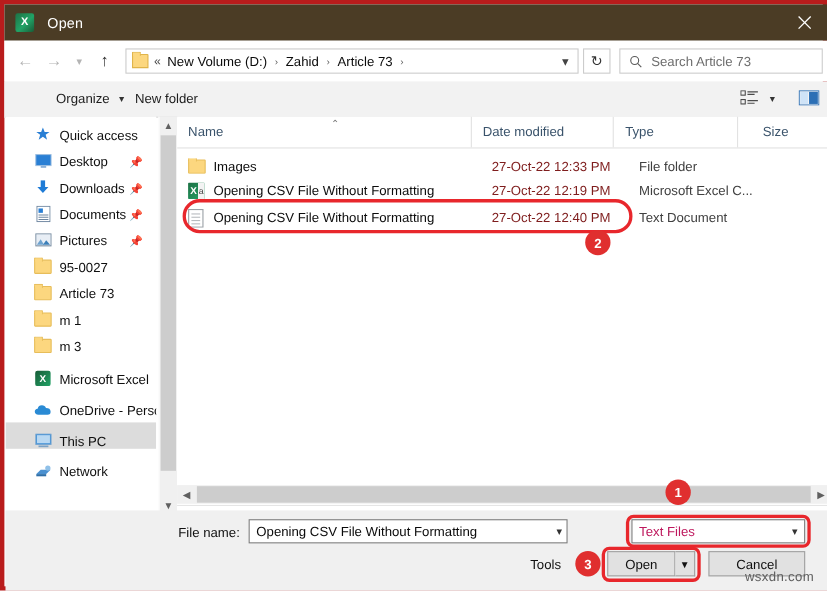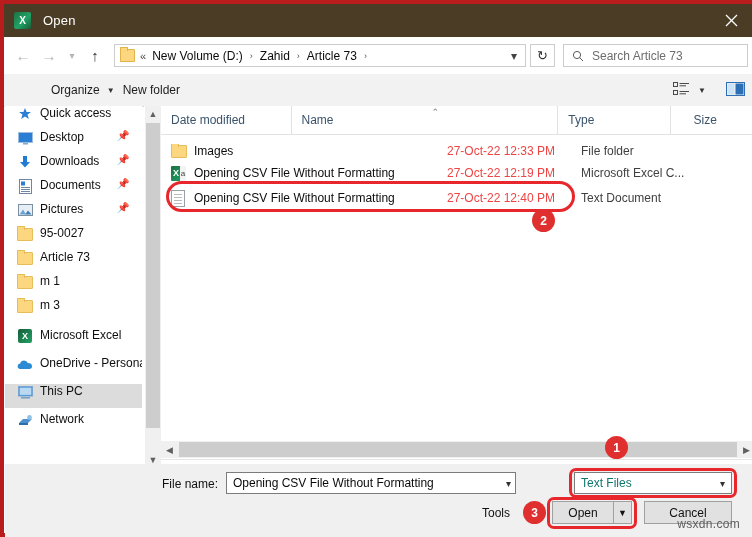--- a/index.html
+++ b/index.html
@@ -229,22 +229,22 @@
   #sidebar-pane {
     position: absolute;
     left: 1px; top: 102px;
     width: 137px; height: 362px;
     background: #ffffff;
     overflow: hidden;
   }
   .sidebar-item {
     height: 24px;
     display: flex;
-    align-items: flex-start;
-    padding-left: 12px;
+    align-items: flex-end;
+    padding-left: 26px;
     font-size: 12px;
     color: #0f0f0f;
     cursor: pointer;
     position: relative;
     box-sizing: border-box;
   }
   .sidebar-item.selected { background: #dcdcdc; }
   .sidebar-item .si-icon {
     width: 16px; height: 16px;
     margin-right: 7px;
@@ -349,21 +349,21 @@
     display: flex;
     align-items: center;
     box-sizing: border-box;
     padding-left: 10px;
     white-space: nowrap;
     overflow: hidden;
   }
   .fr-icon { width: 17px; margin-right: 6px; flex:none; display:flex; align-items:center; }
   .file-row .fr-date {
     width: 134px;
-    color: #ef4444;
+    color: #7f1d1d;
     box-sizing: border-box;
     padding-left: 10px;
     white-space: nowrap;
   }
   .file-row .fr-type {
     width: 117px;
     color: #404040;
     box-sizing: border-box;
     padding-left: 10px;
     white-space: nowrap;
@@ -483,21 +483,21 @@
     border: 1px solid #7c7c7c;
     background: #ffffff;
     box-sizing: border-box;
     display: flex;
     align-items: center;
     cursor: pointer;
   }
   #filetype-value {
     margin-left: 6px;
     font-size: 12px;
-    color: #0f766e;
+    color: #be185d;
   }
   #filetype-caret {
     position:absolute; right: 6px;
     color:#333; font-size:10px;
   }
   #tools-button {
     position: absolute;
     left: 478px; top: 502px;
     font-size: 12px;
     color: #111111;
@@ -788,26 +788,26 @@
 
   <div id="sidebar-scrollbar">
     <div class="sb-btn">▲</div>
     <div id="sidebar-scroll-thumb"></div>
     <div class="sb-btn" id="sidebar-scroll-down">▼</div>
   </div>
 
   <div id="file-list-pane">
 
     <div id="column-header">
-      <div class="col" id="col-date">
-        <span>Date modified</span>
-      </div>
       <div class="col" id="col-name">
         <span>Name</span>
         <span id="sort-indicator">⌃</span>
+      </div>
+      <div class="col" id="col-date">
+        <span>Date modified</span>
       </div>
       <div class="col" id="col-type">
         <span>Type</span>
       </div>
       <div class="col" id="col-size">
         <span>Size</span>
       </div>
     </div>
 
     <div class="file-row" style="margin-top:5px">

